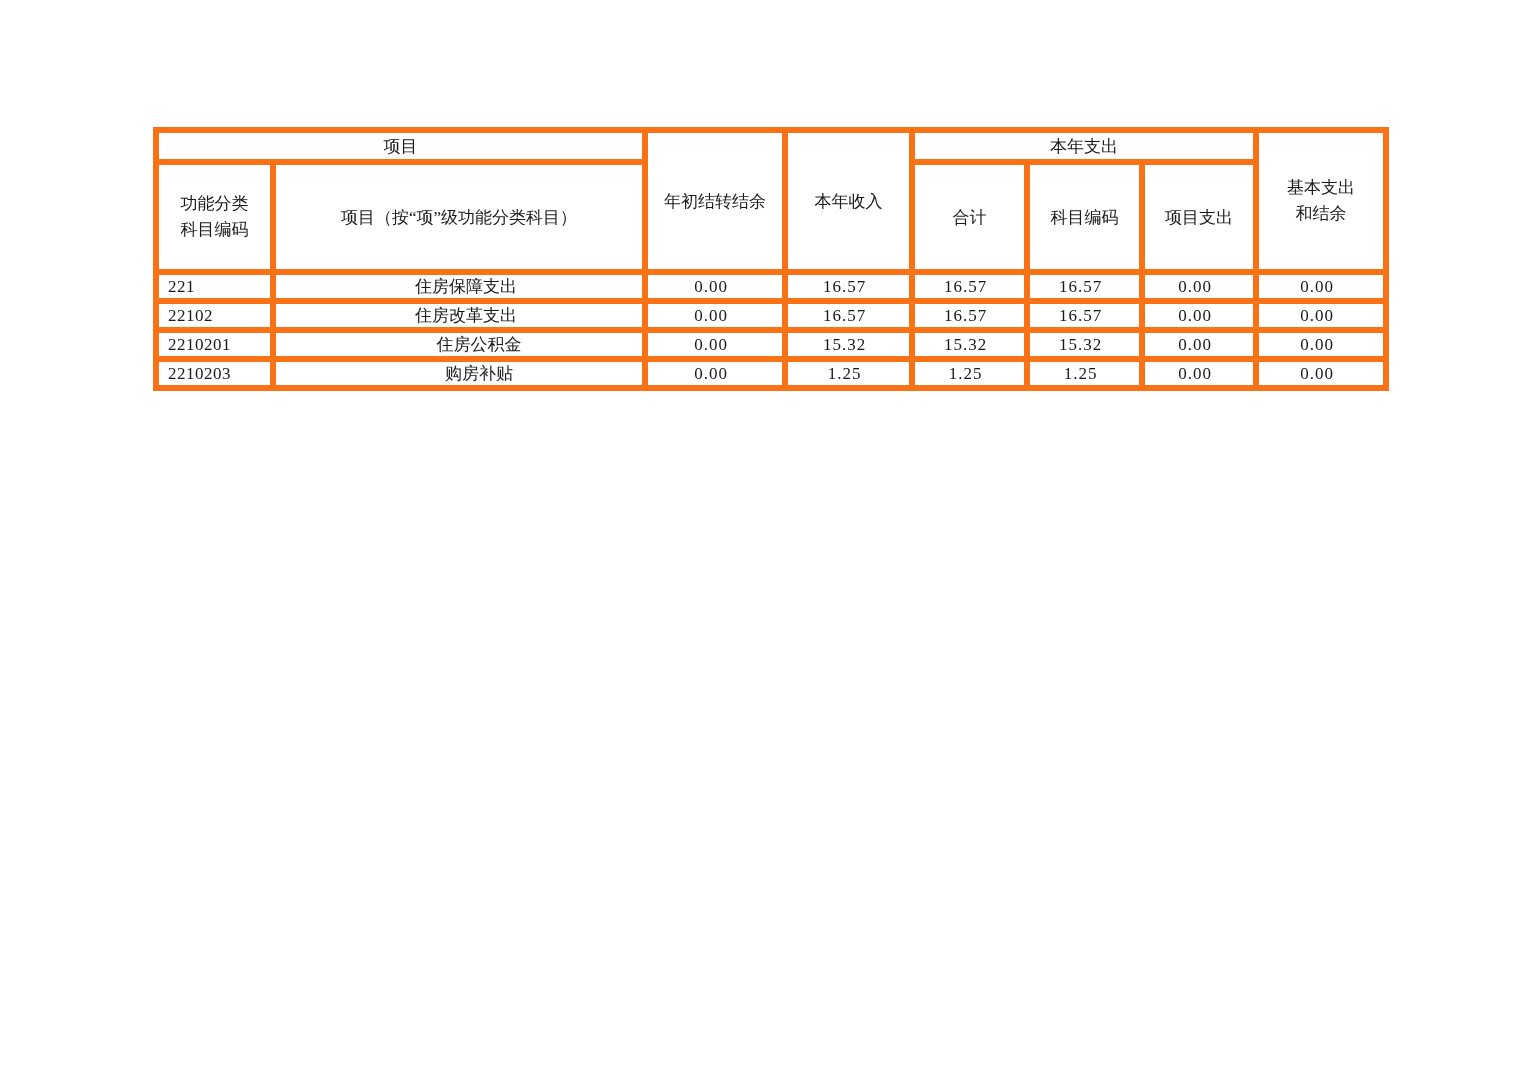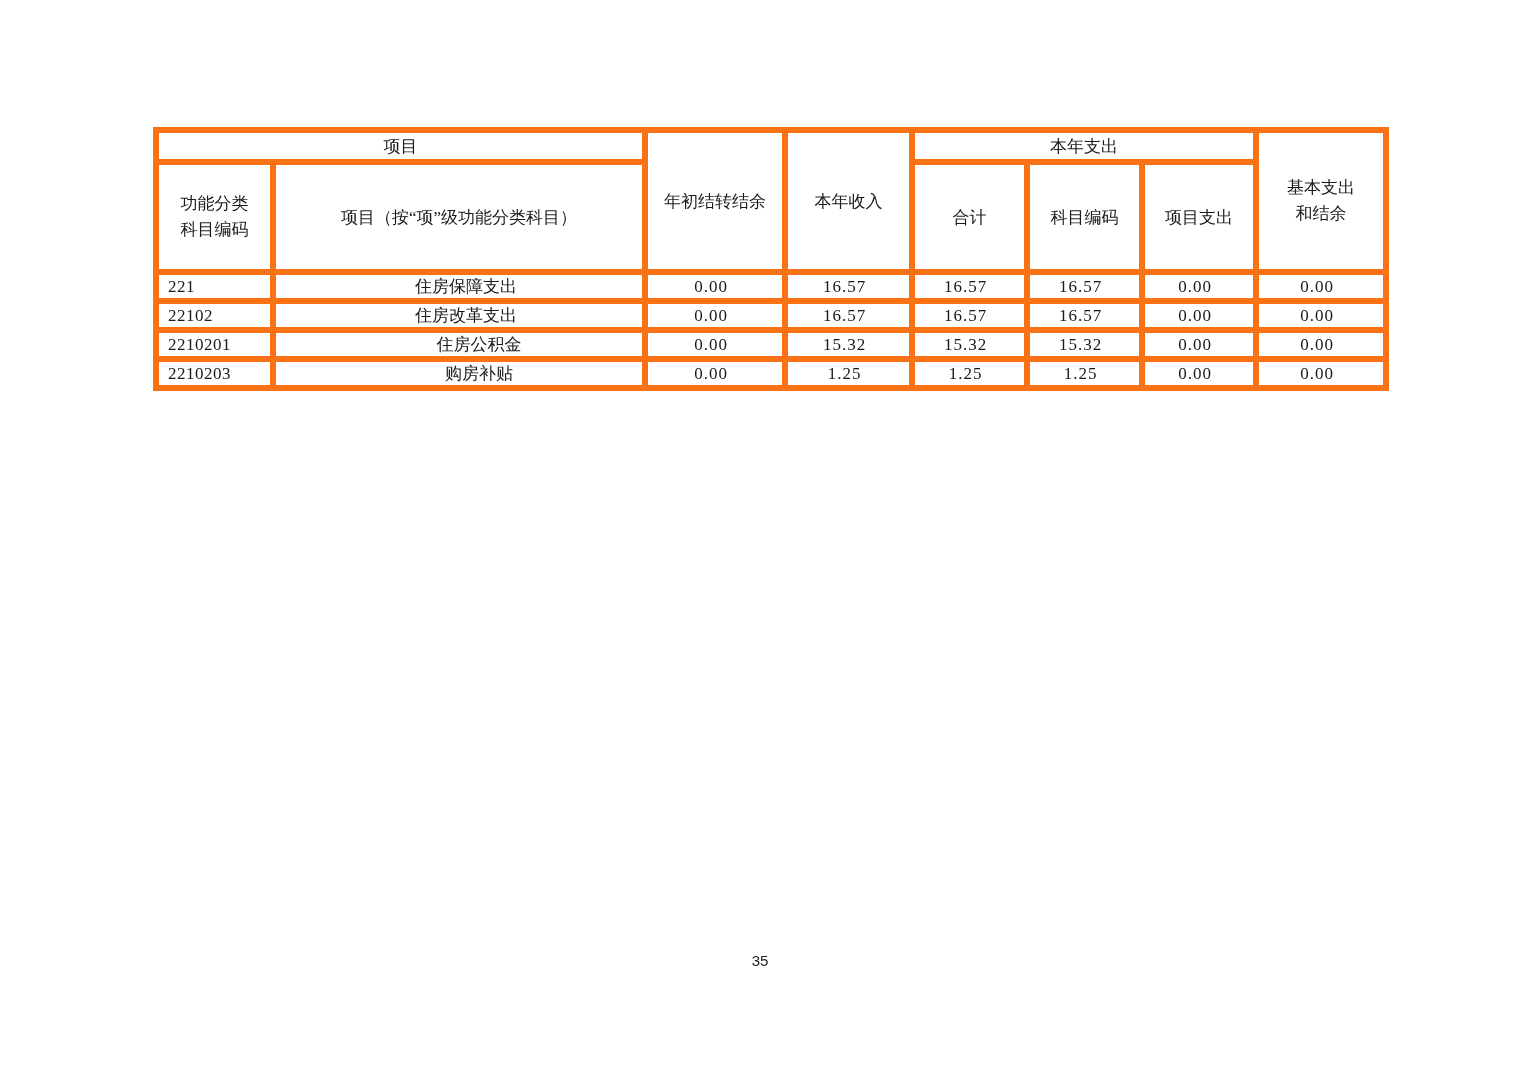--- a/index.html
+++ b/index.html
@@ -127,15 +127,14 @@
         <td class="num">1.25</td>
         <td class="num">1.25</td>
         <td class="num">1.25</td>
         <td class="num">0.00</td>
         <td class="num">0.00</td>
       </tr>
     </tbody>
   </table>
 
 
-  <div class="page-number">35</div>
 
 </div>
 
 </body></html>

